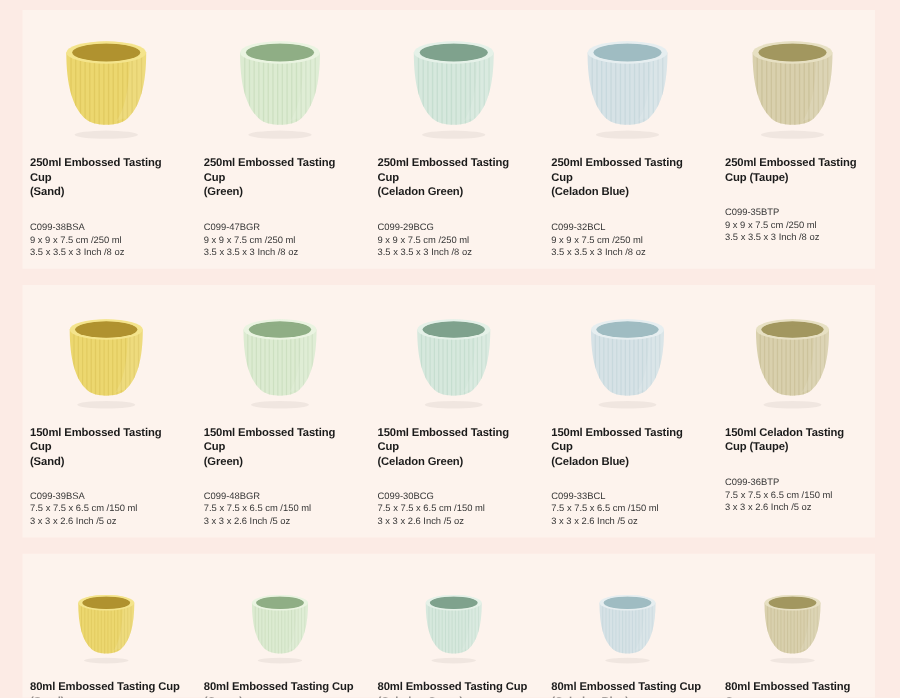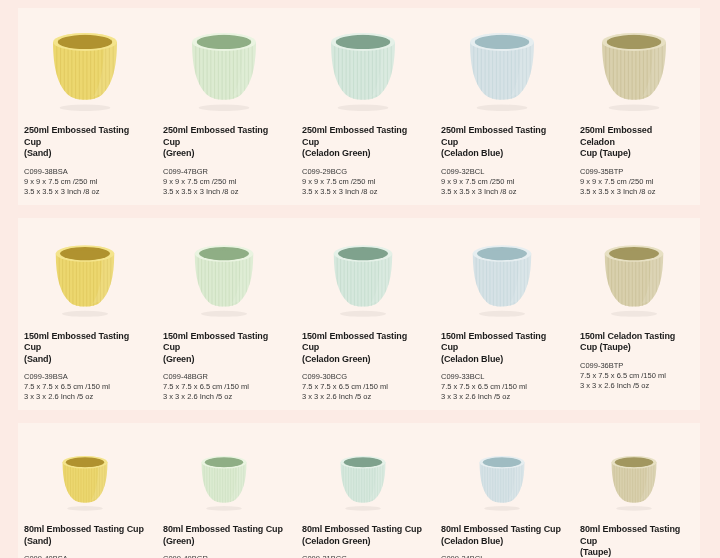--- a/index.html
+++ b/index.html
@@ -33,21 +33,21 @@
   .size-sm .cup-art svg{width:66px;height:auto;}
   .cup-art{line-height:0;}
   .title{
     margin-top:9px;
     font-size:9px;font-weight:bold;color:#1b1b1b;
     line-height:11.5px;letter-spacing:-0.1px;
     white-space:pre-line;
     min-height:23px;
   }
   .specs{
-    margin-top:7px;
+    margin-top:17px;
     font-size:7.5px;color:#363636;line-height:10px;
     letter-spacing:0;
   }
   .sku{margin-bottom:0;}
 </style>
 </head>
 <body>
 
 <div class="page">
   <div class="sections">
@@ -252,21 +252,21 @@
                   <line x1="76" y1="18" x2="76" y2="80" stroke="#c3b88e" stroke-width="1.1" opacity="0.55"></line>
                   <line x1="80" y1="18" x2="80" y2="80" stroke="#c3b88e" stroke-width="1.1" opacity="0.55"></line>
                 </g>
                 <path d="M70 20 C70 45 66 66 58 76 C63 74 66 72 67 74 C79 64 84 44 84 17 Z" fill="#ffffff" opacity="0.10"></path>
                 <ellipse cx="50" cy="17" rx="34" ry="9.5" fill="#e7e0c3"></ellipse>
                 <ellipse cx="50" cy="17" rx="29" ry="7.6" fill="#a2975f"></ellipse>
                 <ellipse cx="50" cy="18.6" rx="25" ry="5.6" fill="#a2975f" opacity="1"></ellipse>
                 <path d="M22 14 A 29 7.6 0 0 1 78 14" stroke="#e7e0c3" stroke-width="1.4" fill="none" opacity="0.8"></path>
               </svg></div>
     </div>
-    <div class="title">250ml Embossed Celadon
+    <div class="title">250ml Embossed Tasting
 Cup (Taupe)</div>
     <div class="specs">
       <div class="sku">C099-35BTP</div>
       <div>9 x 9 x 7.5 cm /250 ml</div>
       <div>3.5 x 3.5 x 3 Inch /8 oz</div>
     </div>
   </div>
       </section>
       <section class="section size-md">
         <div class="cell">

